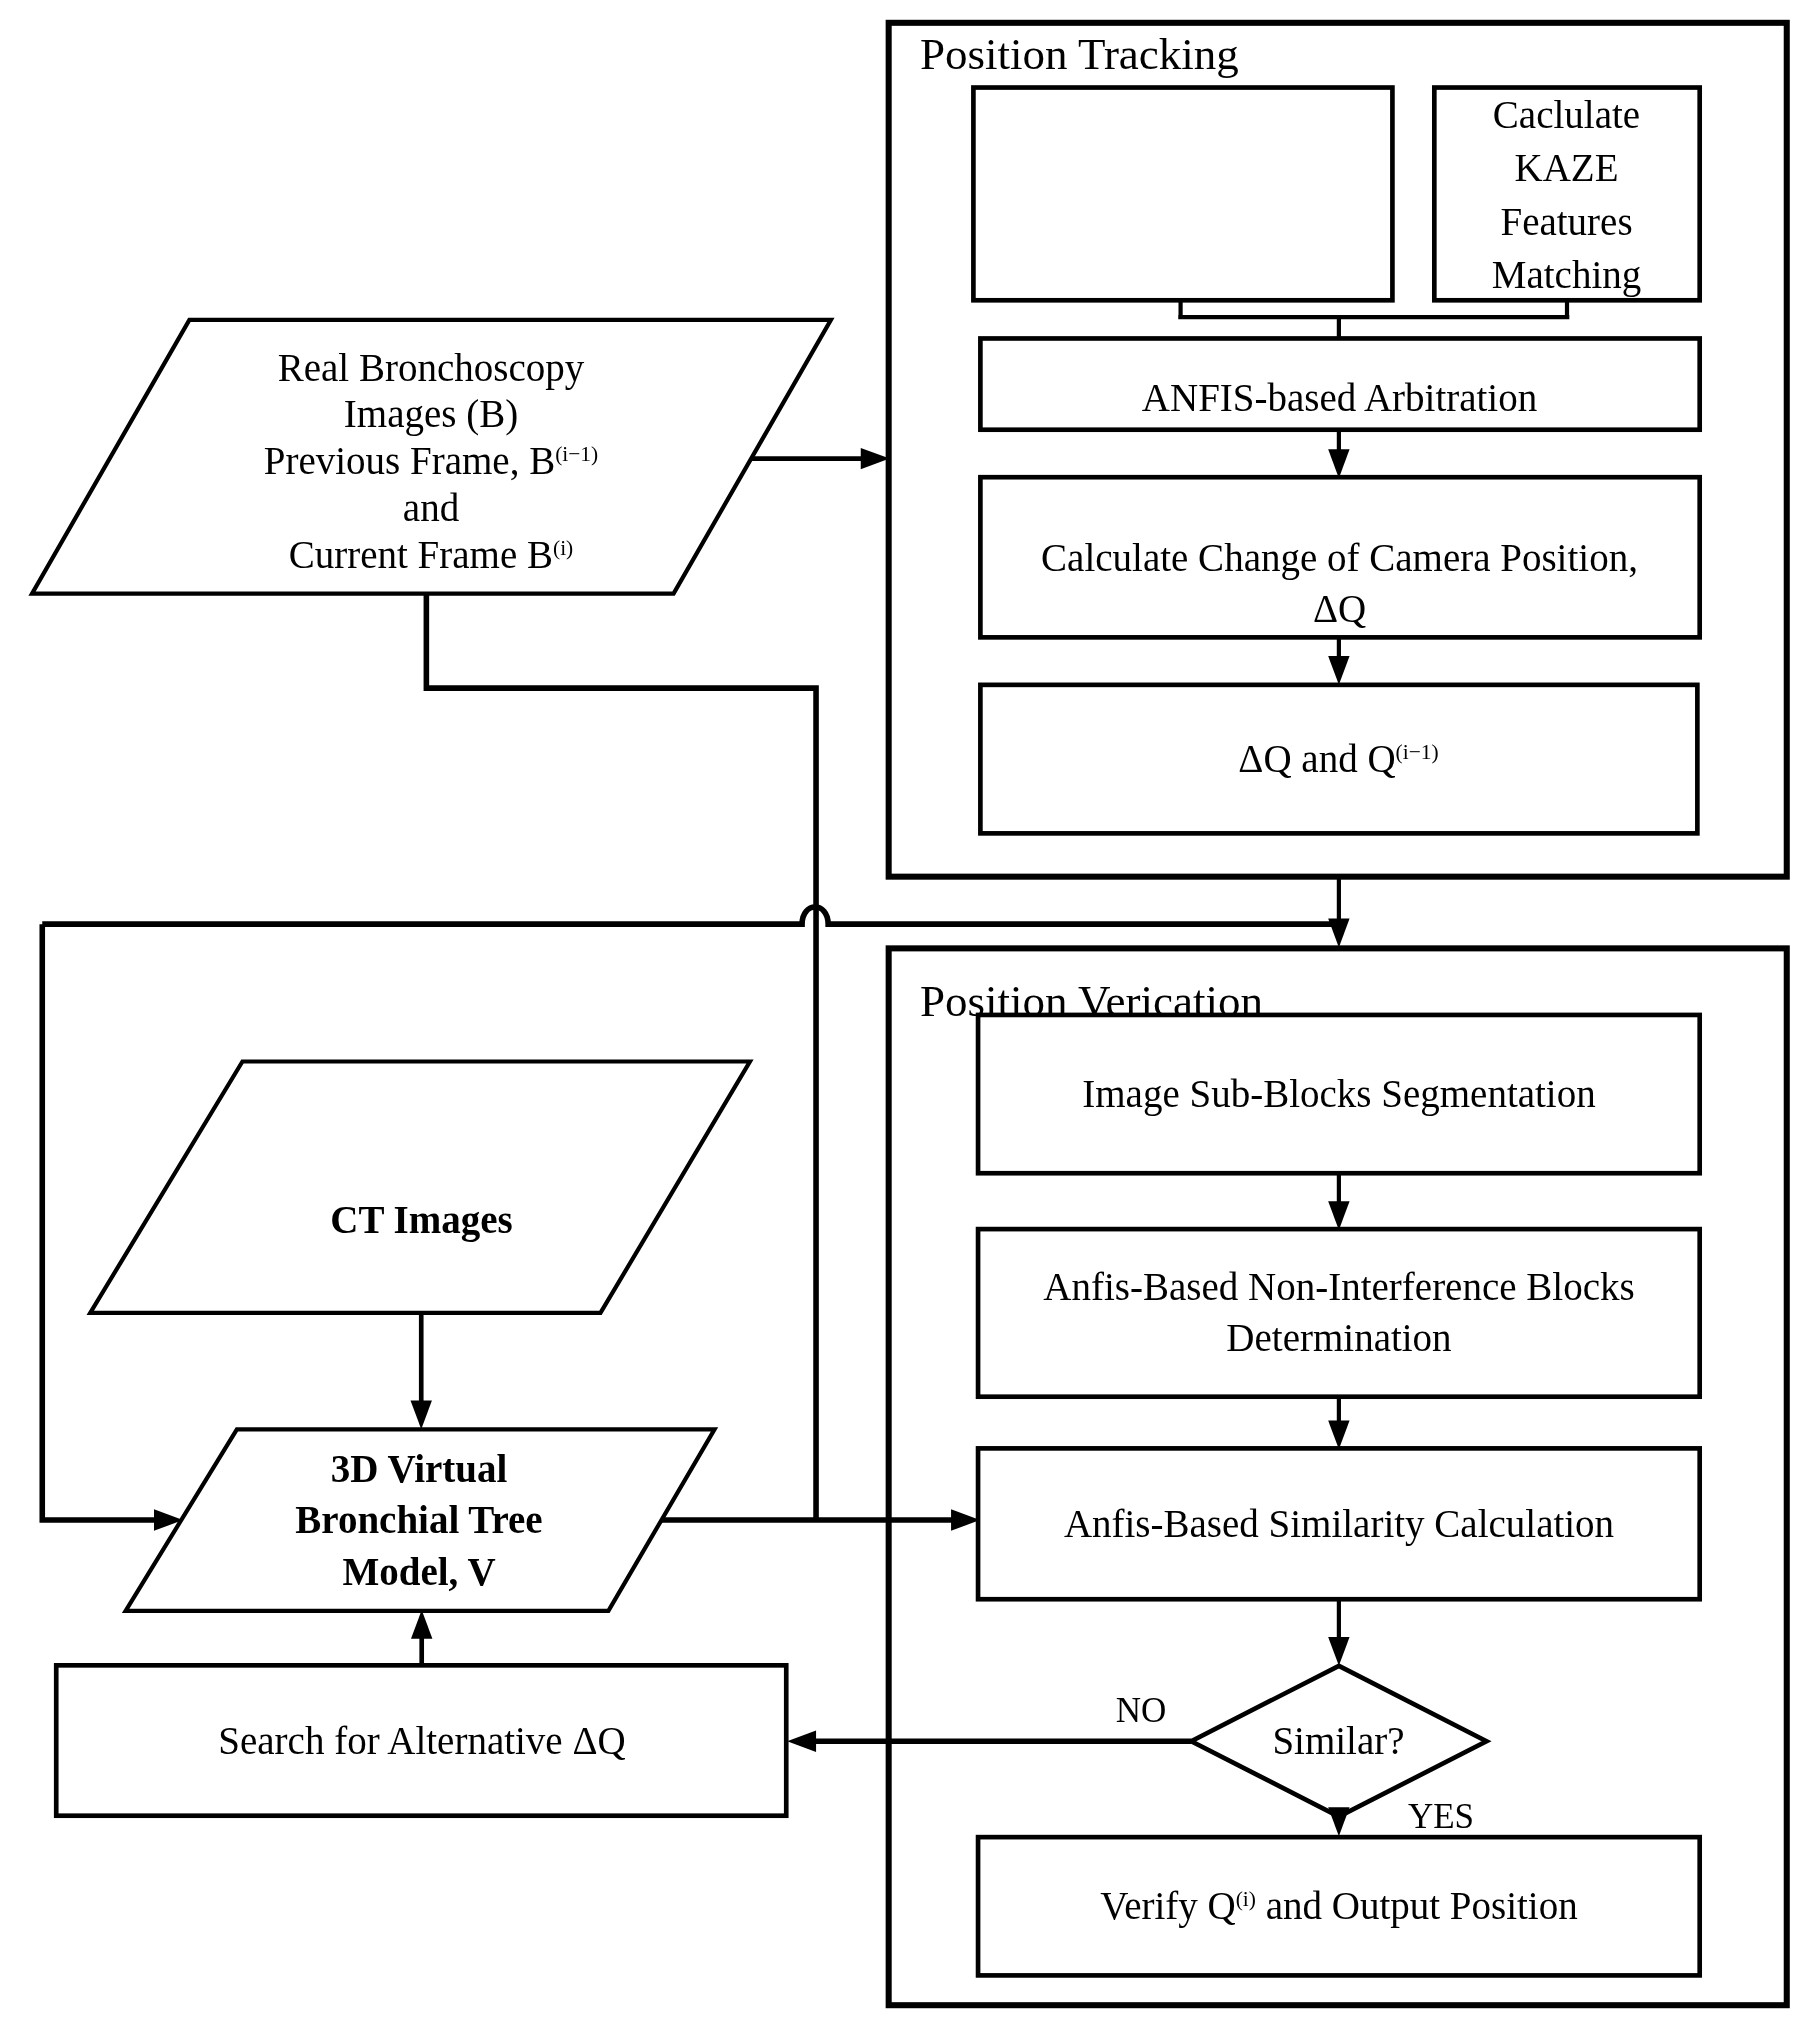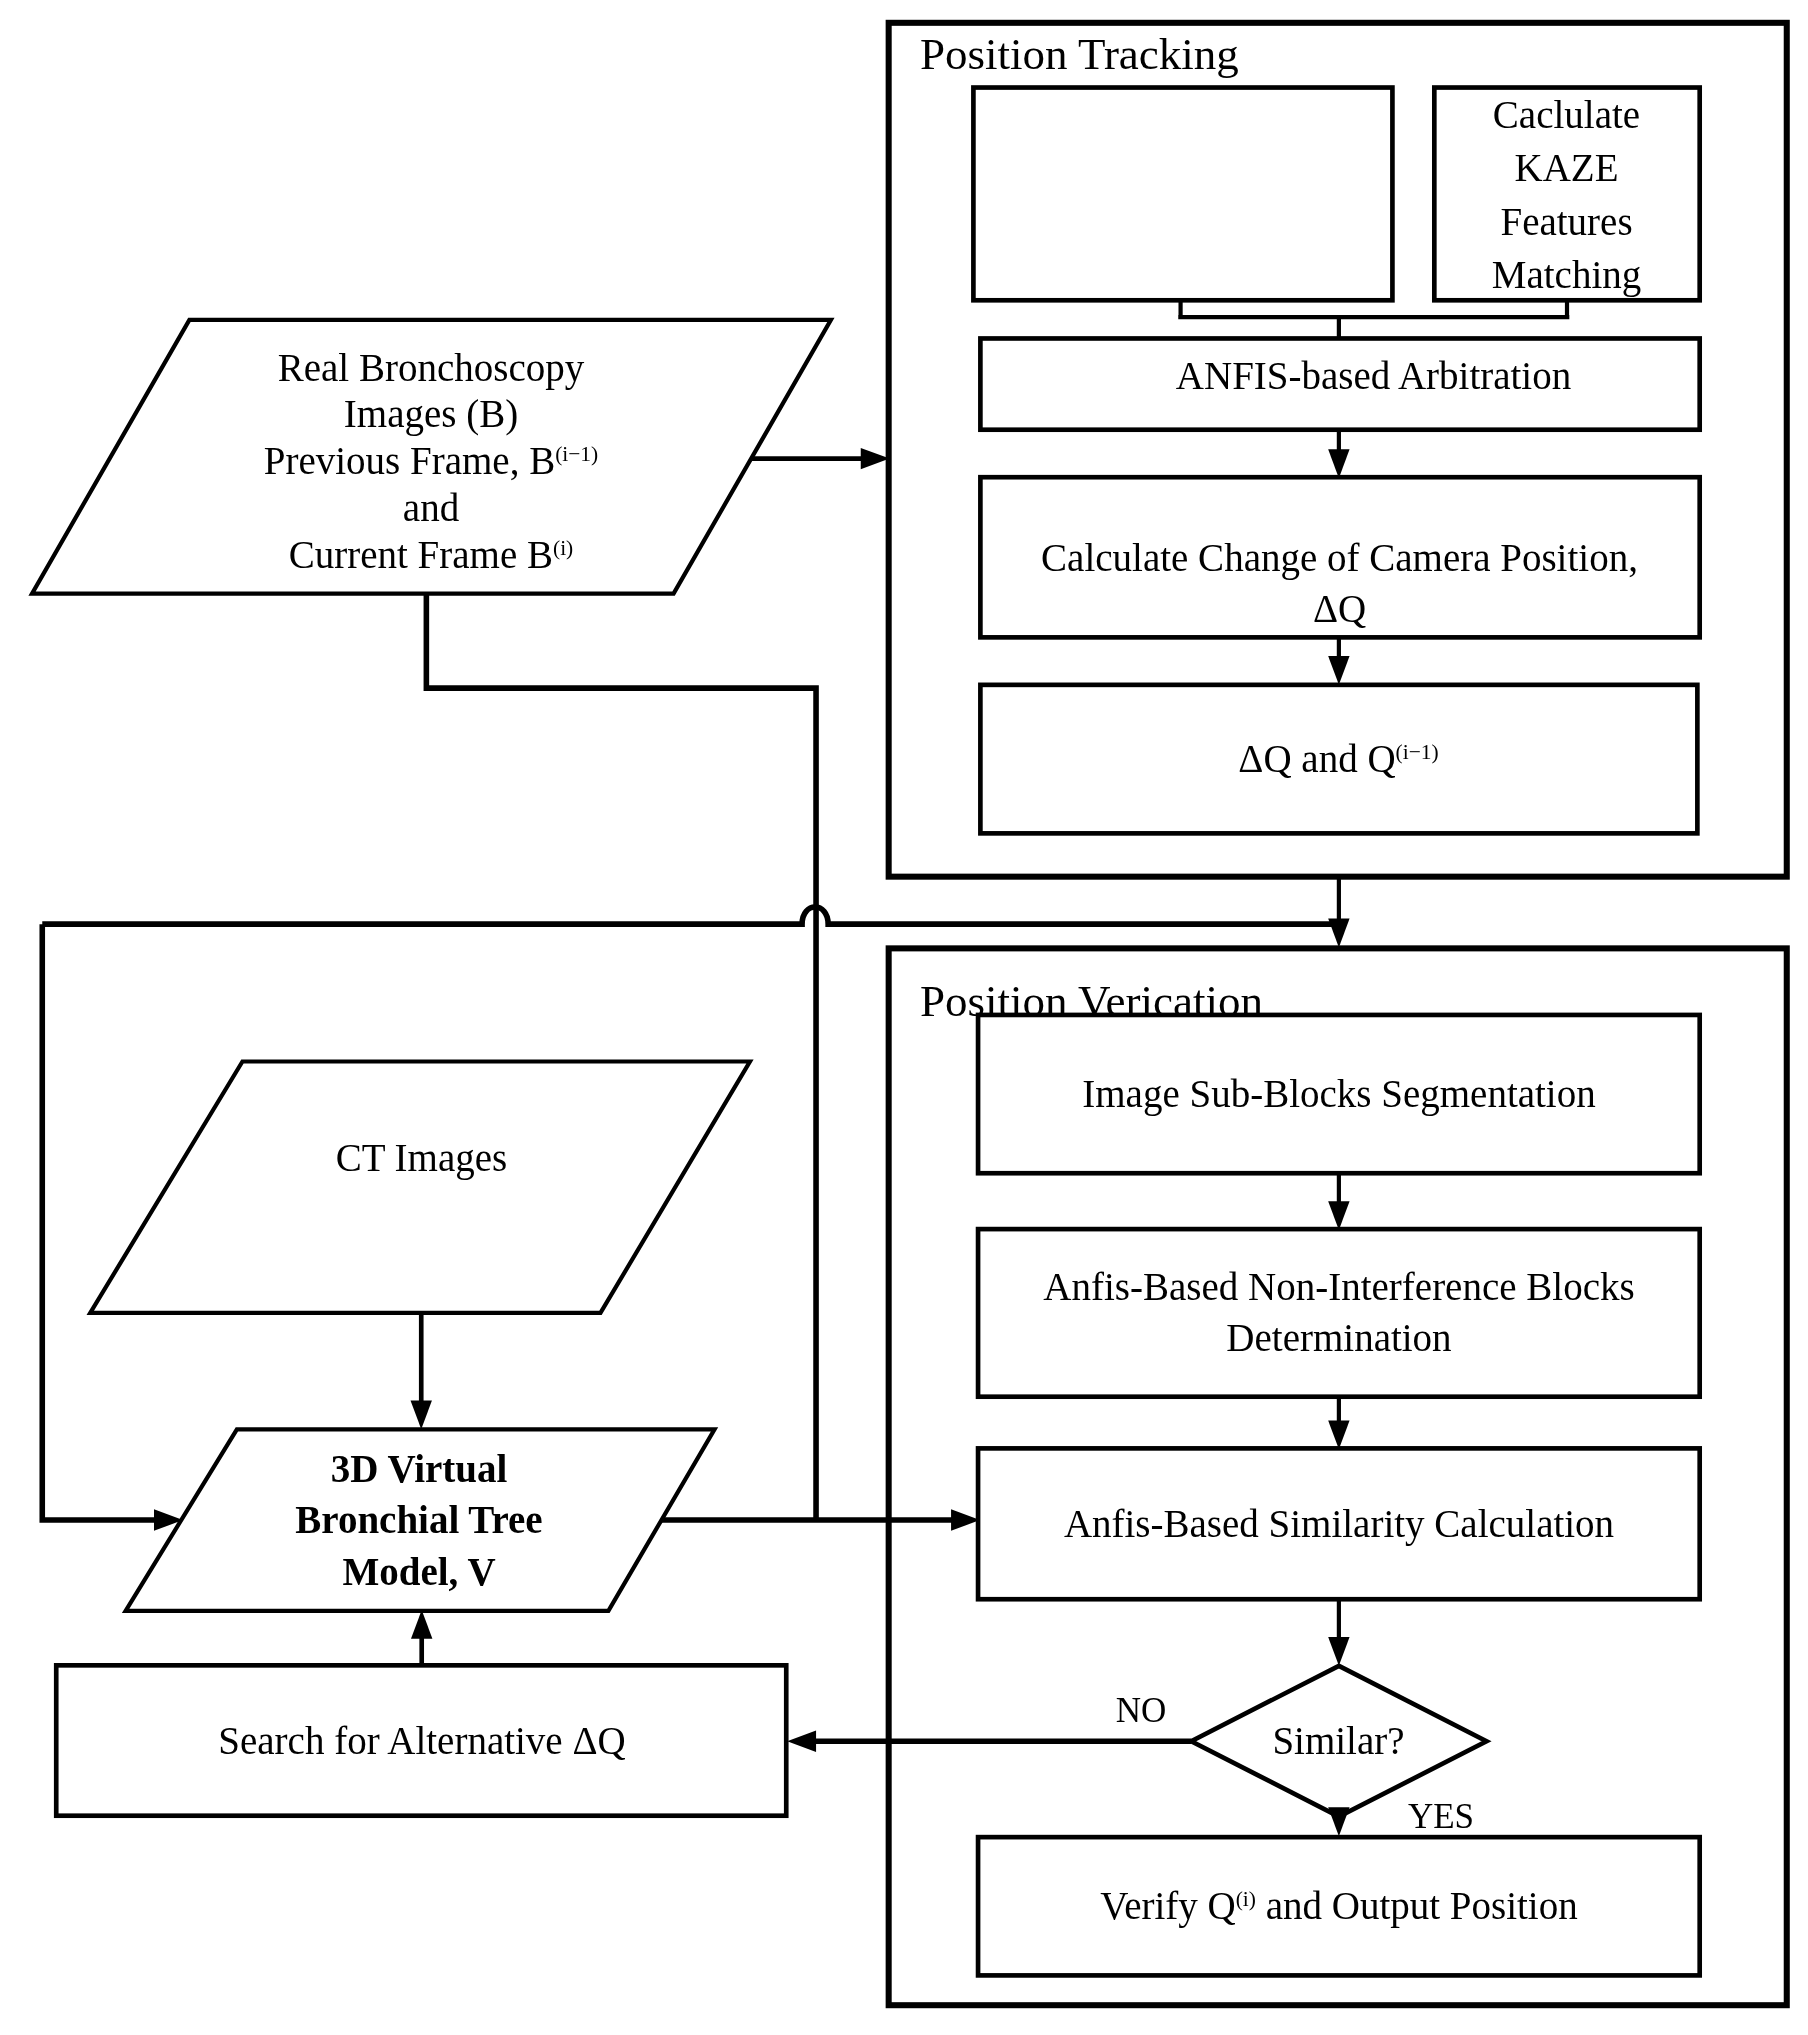--- a/index.html
+++ b/index.html
@@ -90,21 +90,21 @@
   <div class="title" style="left:920px;top:976px;">Position Verication</div>
 
 
   <div class="txt fs83 lh137" style="left:1434px;top:88px;width:265px;height:213px;">
     <div class="line">Caclulate</div>
     <div class="line">KAZE</div>
     <div class="line">Features</div>
     <div class="line">Matching</div>
   </div>
 
-  <div class="txt fs83" style="left:980px;top:331px;width:719px;height:91px;margin-left:34px;">
+  <div class="txt fs83" style="left:980px;top:353px;width:719px;height:91px;">
     <div class="line">ANFIS-based Arbitration</div>
   </div>
 
   <div class="txt fs83" style="left:980px;top:504px;width:719px;height:160px;">
     <div class="line">Calculate Change of Camera Position,</div>
     <div class="line">ΔQ</div>
   </div>
 
   <div class="txt fs83" style="left:980px;top:685px;width:717px;height:149px;">
     <div class="line"><span>ΔQ and Q</span><sup class="s">(i−1)</sup></div>
@@ -140,21 +140,21 @@
   </div>
 
   <div class="txt fs83 lh120" style="left:198px;top:345px;width:466px;height:233px;">
     <div class="line">Real Bronchoscopy</div>
     <div class="line">Images (B)</div>
     <div class="line"><span>Previous Frame, B</span><sup class="s">(i−1)</sup></div>
     <div class="line">and</div>
     <div class="line"><span>Current Frame B</span><sup class="s">(i)</sup></div>
   </div>
 
-  <div class="txt fs83" style="left:235px;top:1126px;width:373px;height:65px;">
+  <div class="txt fs83" style="left:235px;top:1188px;width:373px;height:65px;font-weight:bold;">
     <div class="line">CT Images</div>
   </div>
 
   <div class="txt fs83 lh132" style="left:186px;top:1444px;width:466px;height:152px;font-weight:bold;">
     <div class="line">3D Virtual</div>
     <div class="line">Bronchial Tree</div>
     <div class="line">Model, V</div>
   </div>
 
   <div class="txt fs83" style="left:61px;top:1712px;width:722px;height:59px;">

